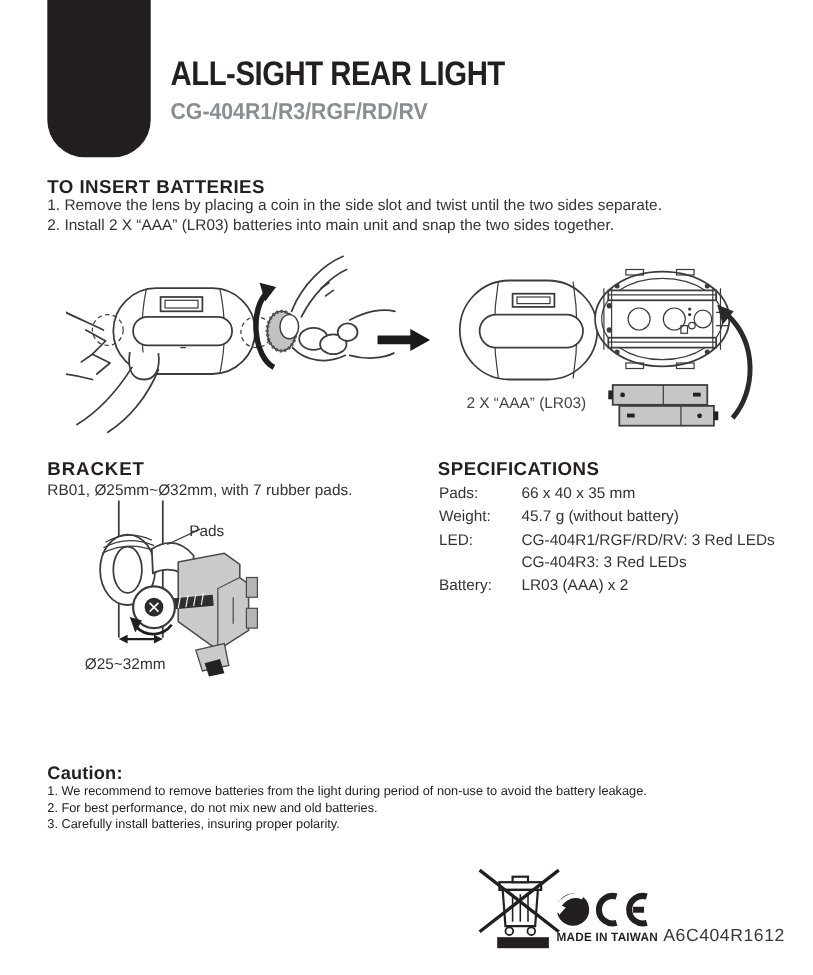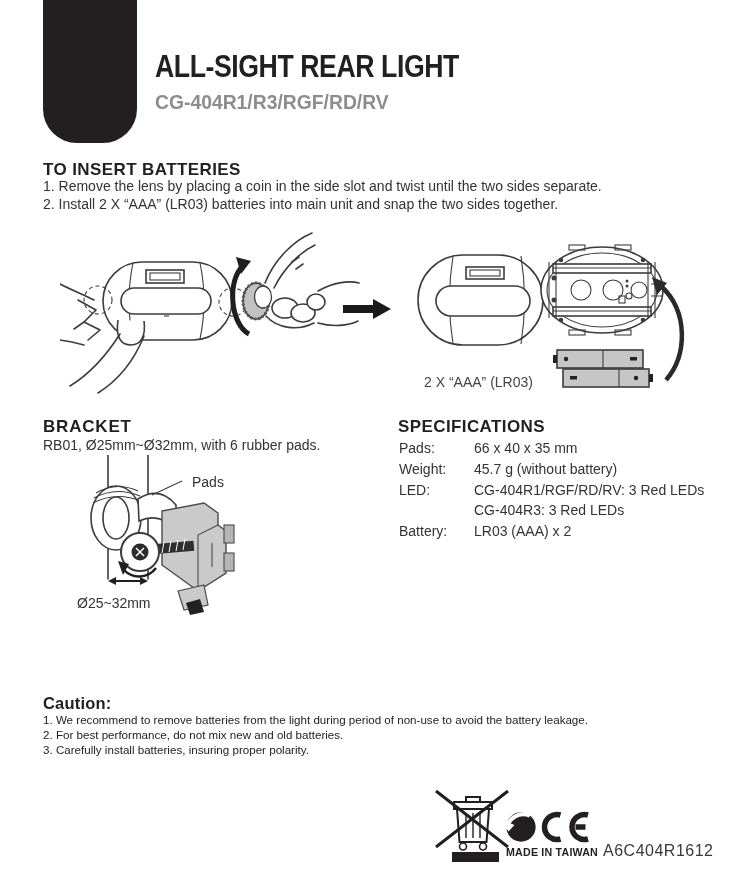--- a/index.html
+++ b/index.html
@@ -141,24 +141,24 @@
     <rect x="160" y="131" width="86" height="18" fill="#c6c6c6" stroke="#3c3c3c" stroke-width="1.6"></rect>
     <path class="thin" d="M216,131 V149"></path>
     <rect x="167" y="138" width="7" height="3.5" fill="#222"></rect>
     <circle cx="233" cy="140" r="2.2" fill="#222"></circle>
     <rect x="246" y="136" width="4" height="8" fill="#222"></rect>
 
     <path d="M263,142 C284,118 286,74 258,48" fill="none" stroke="#2a2a2a" stroke-width="4.5"></path>
     <polygon points="249,39 264,45 254,57" fill="#2a2a2a"></polygon>
   </svg>
 
-  <div class="small-label" style="left:424px;top:358px;color:#444;margin-top:16px;">2 X “AAA” (LR03)</div>
+  <div class="small-label" style="left:424px;top:358px;color:#444;">2 X “AAA” (LR03)</div>
 
   <h3 class="sec-heading" style="left:43px;top:417px;letter-spacing:0.8px;">BRACKET</h3>
-  <div class="body-text bracket-desc">RB01, Ø25mm~Ø32mm, with 6 rubber pads.</div>
+  <div class="body-text bracket-desc">RB01, Ø25mm~Ø32mm, with 7 rubber pads.</div>
 
   <svg class="abs" style="left:66px;top:455px;" width="256" height="165" viewBox="0 0 256 165">
     <path class="line" d="M42,0 V124 M82,0 V124"></path>
 
     <ellipse class="fillw" cx="50" cy="63" rx="25" ry="32"></ellipse>
     <path class="thin" d="M30,38 Q50,26 72,36 M28,43 Q50,31 74,41 M27,48 Q50,36 75,46"></path>
     <ellipse class="fillw" cx="50" cy="63" rx="13" ry="21"></ellipse>
 
     <path class="fillw" d="M72,44 C88,34 100,38 110,50 L110,74 C98,62 86,60 73,66 Z"></path>
 
@@ -177,21 +177,21 @@
     <path d="M58,115 A21,21 0 0 0 90,113" fill="none" stroke="#1f1f1f" stroke-width="2.5"></path>
     <polygon points="52,106 63,109 57,120" fill="#1f1f1f"></polygon>
 
     <path d="M46,126 H78" stroke="#1f1f1f" stroke-width="2"></path>
     <polygon points="42,126 50,122 50,130" fill="#1f1f1f"></polygon>
     <polygon points="82,126 74,122 74,130" fill="#1f1f1f"></polygon>
 
     <path class="thin" d="M86,40 L116,26"></path>
   </svg>
 
-  <div class="small-label" style="left:192px;top:474px;">Pads</div>
+  <div class="small-label" style="left:172px;top:474px;">Pads</div>
   <div class="small-label" style="left:77px;top:595px;">Ø25~32mm</div>
 
   <h3 class="sec-heading" style="left:398px;top:417px;">SPECIFICATIONS</h3>
   <div class="spec-table">
     <div class="spec-row">
       <span class="spec-label">Pads:</span><span>66 x 40 x 35 mm</span>
     </div>
     <div class="spec-row">
       <span class="spec-label">Weight:</span><span>45.7 g (without battery)</span>
     </div>

